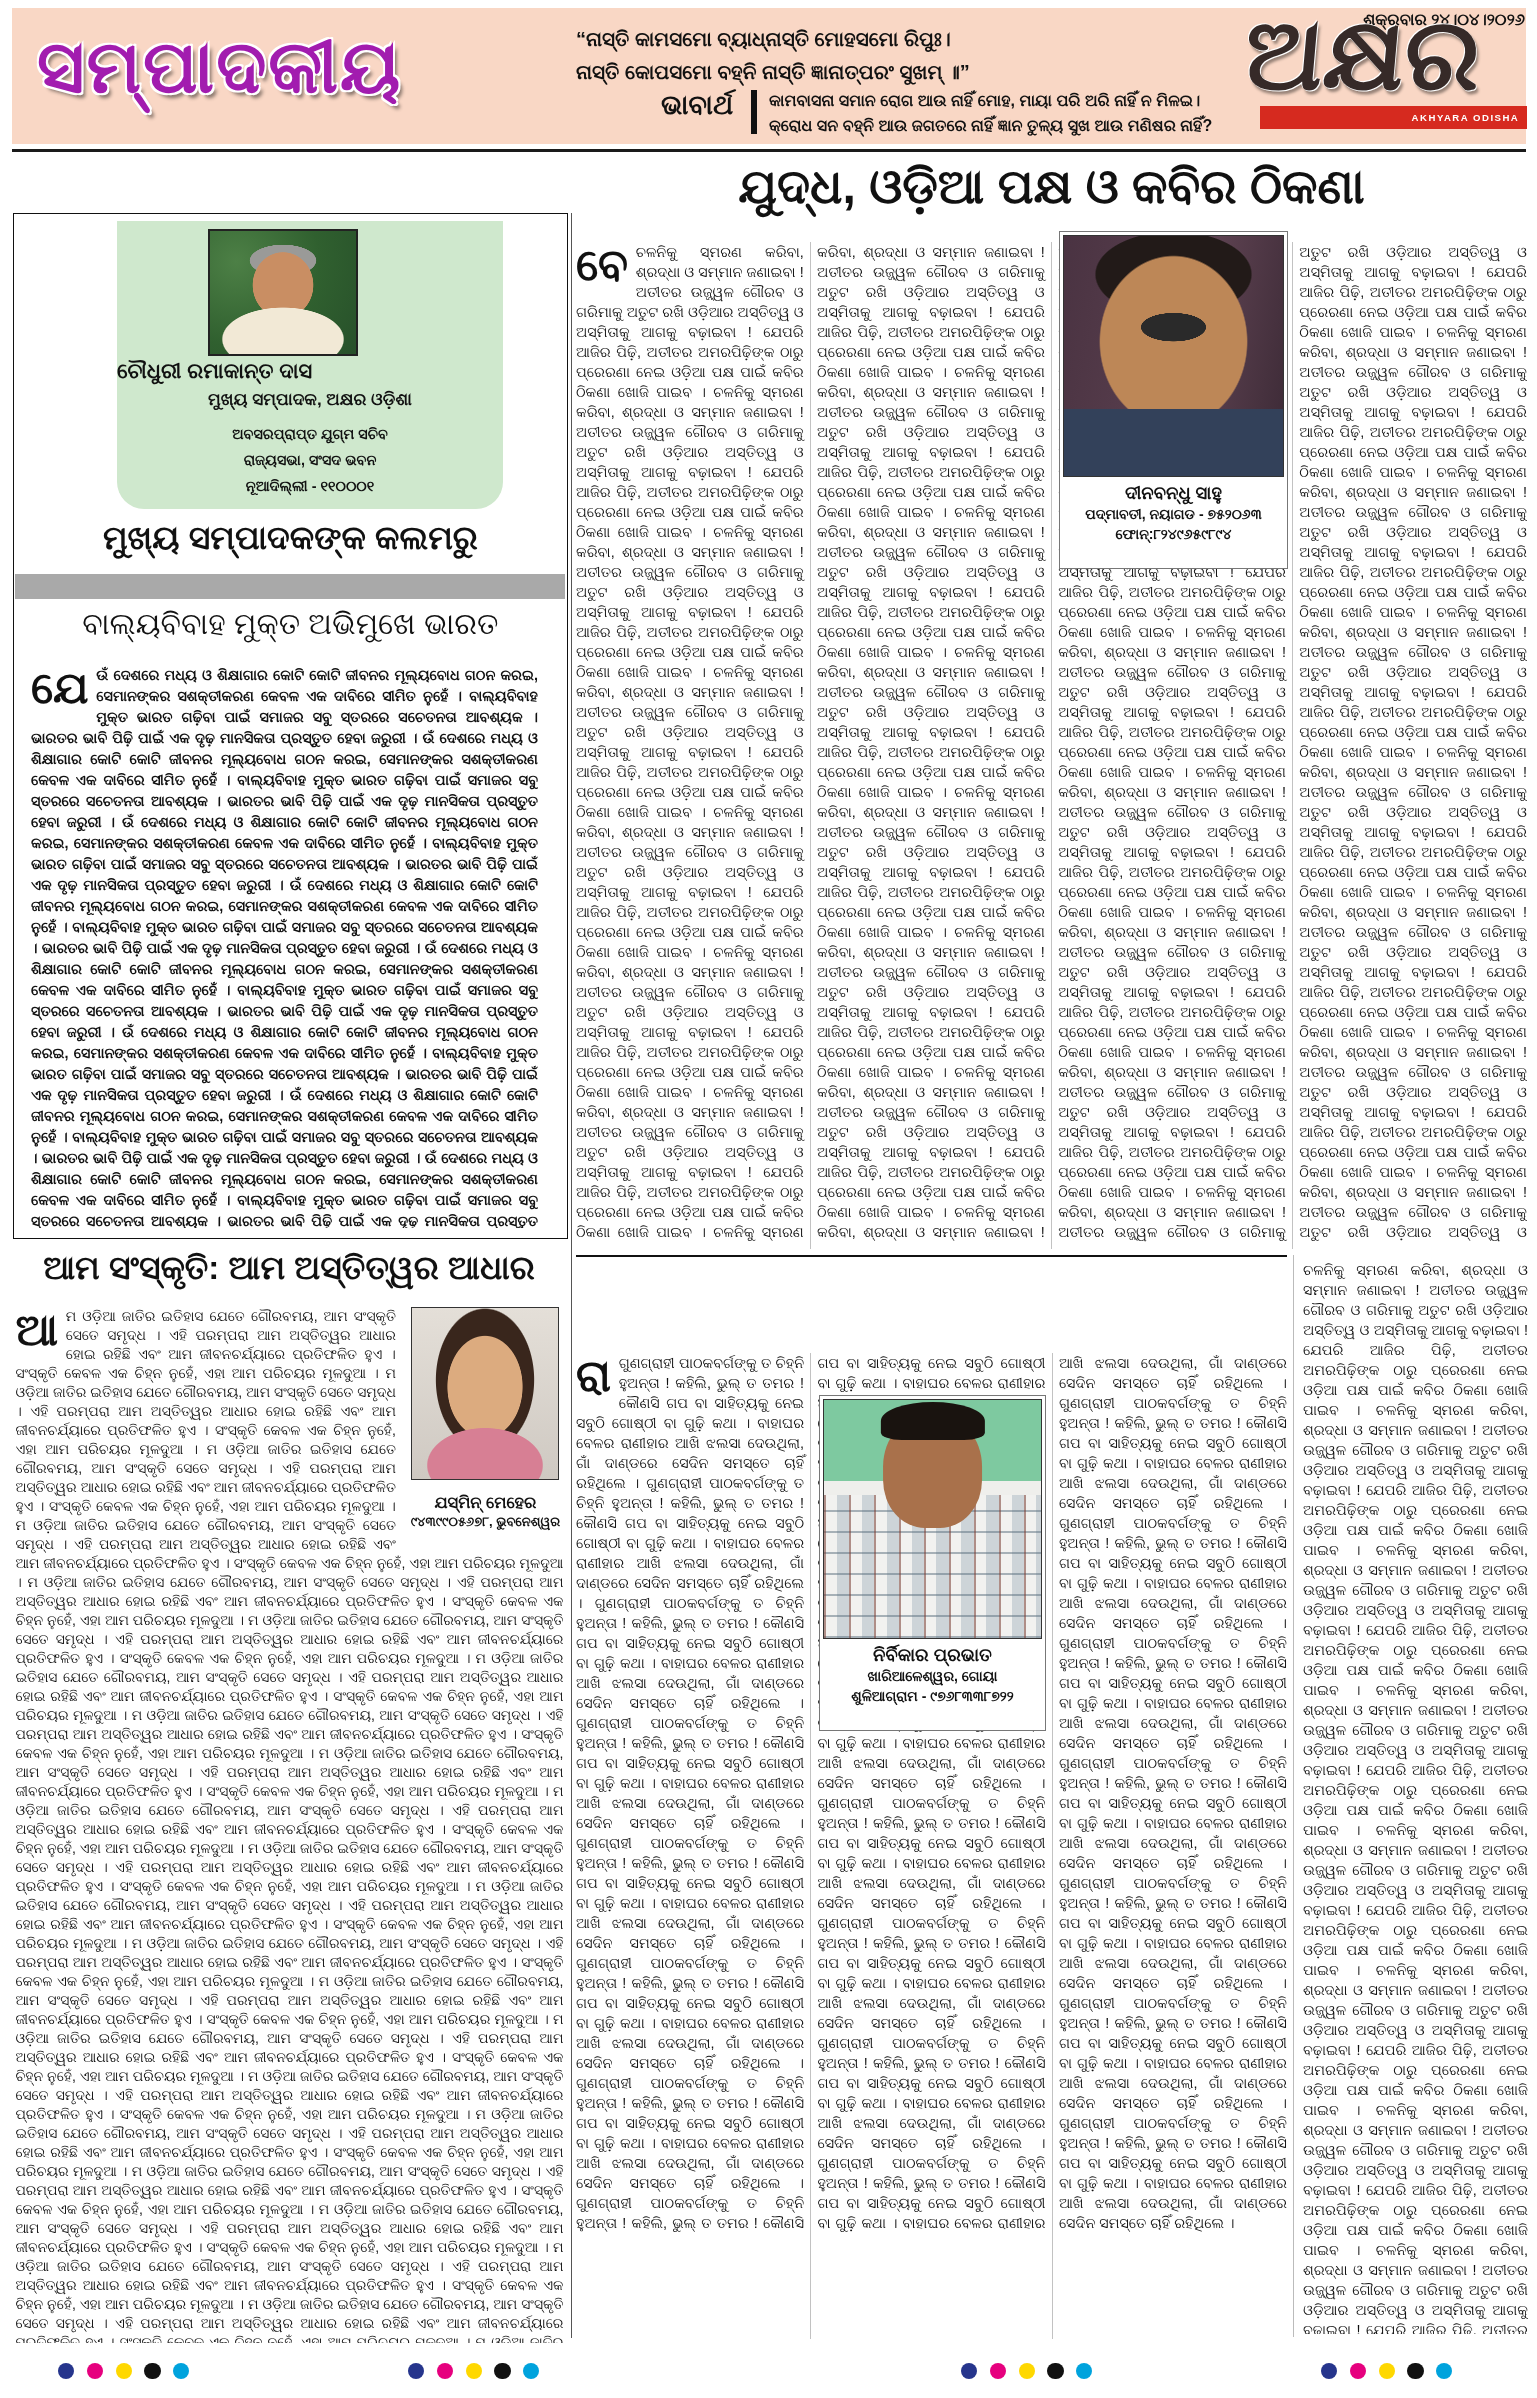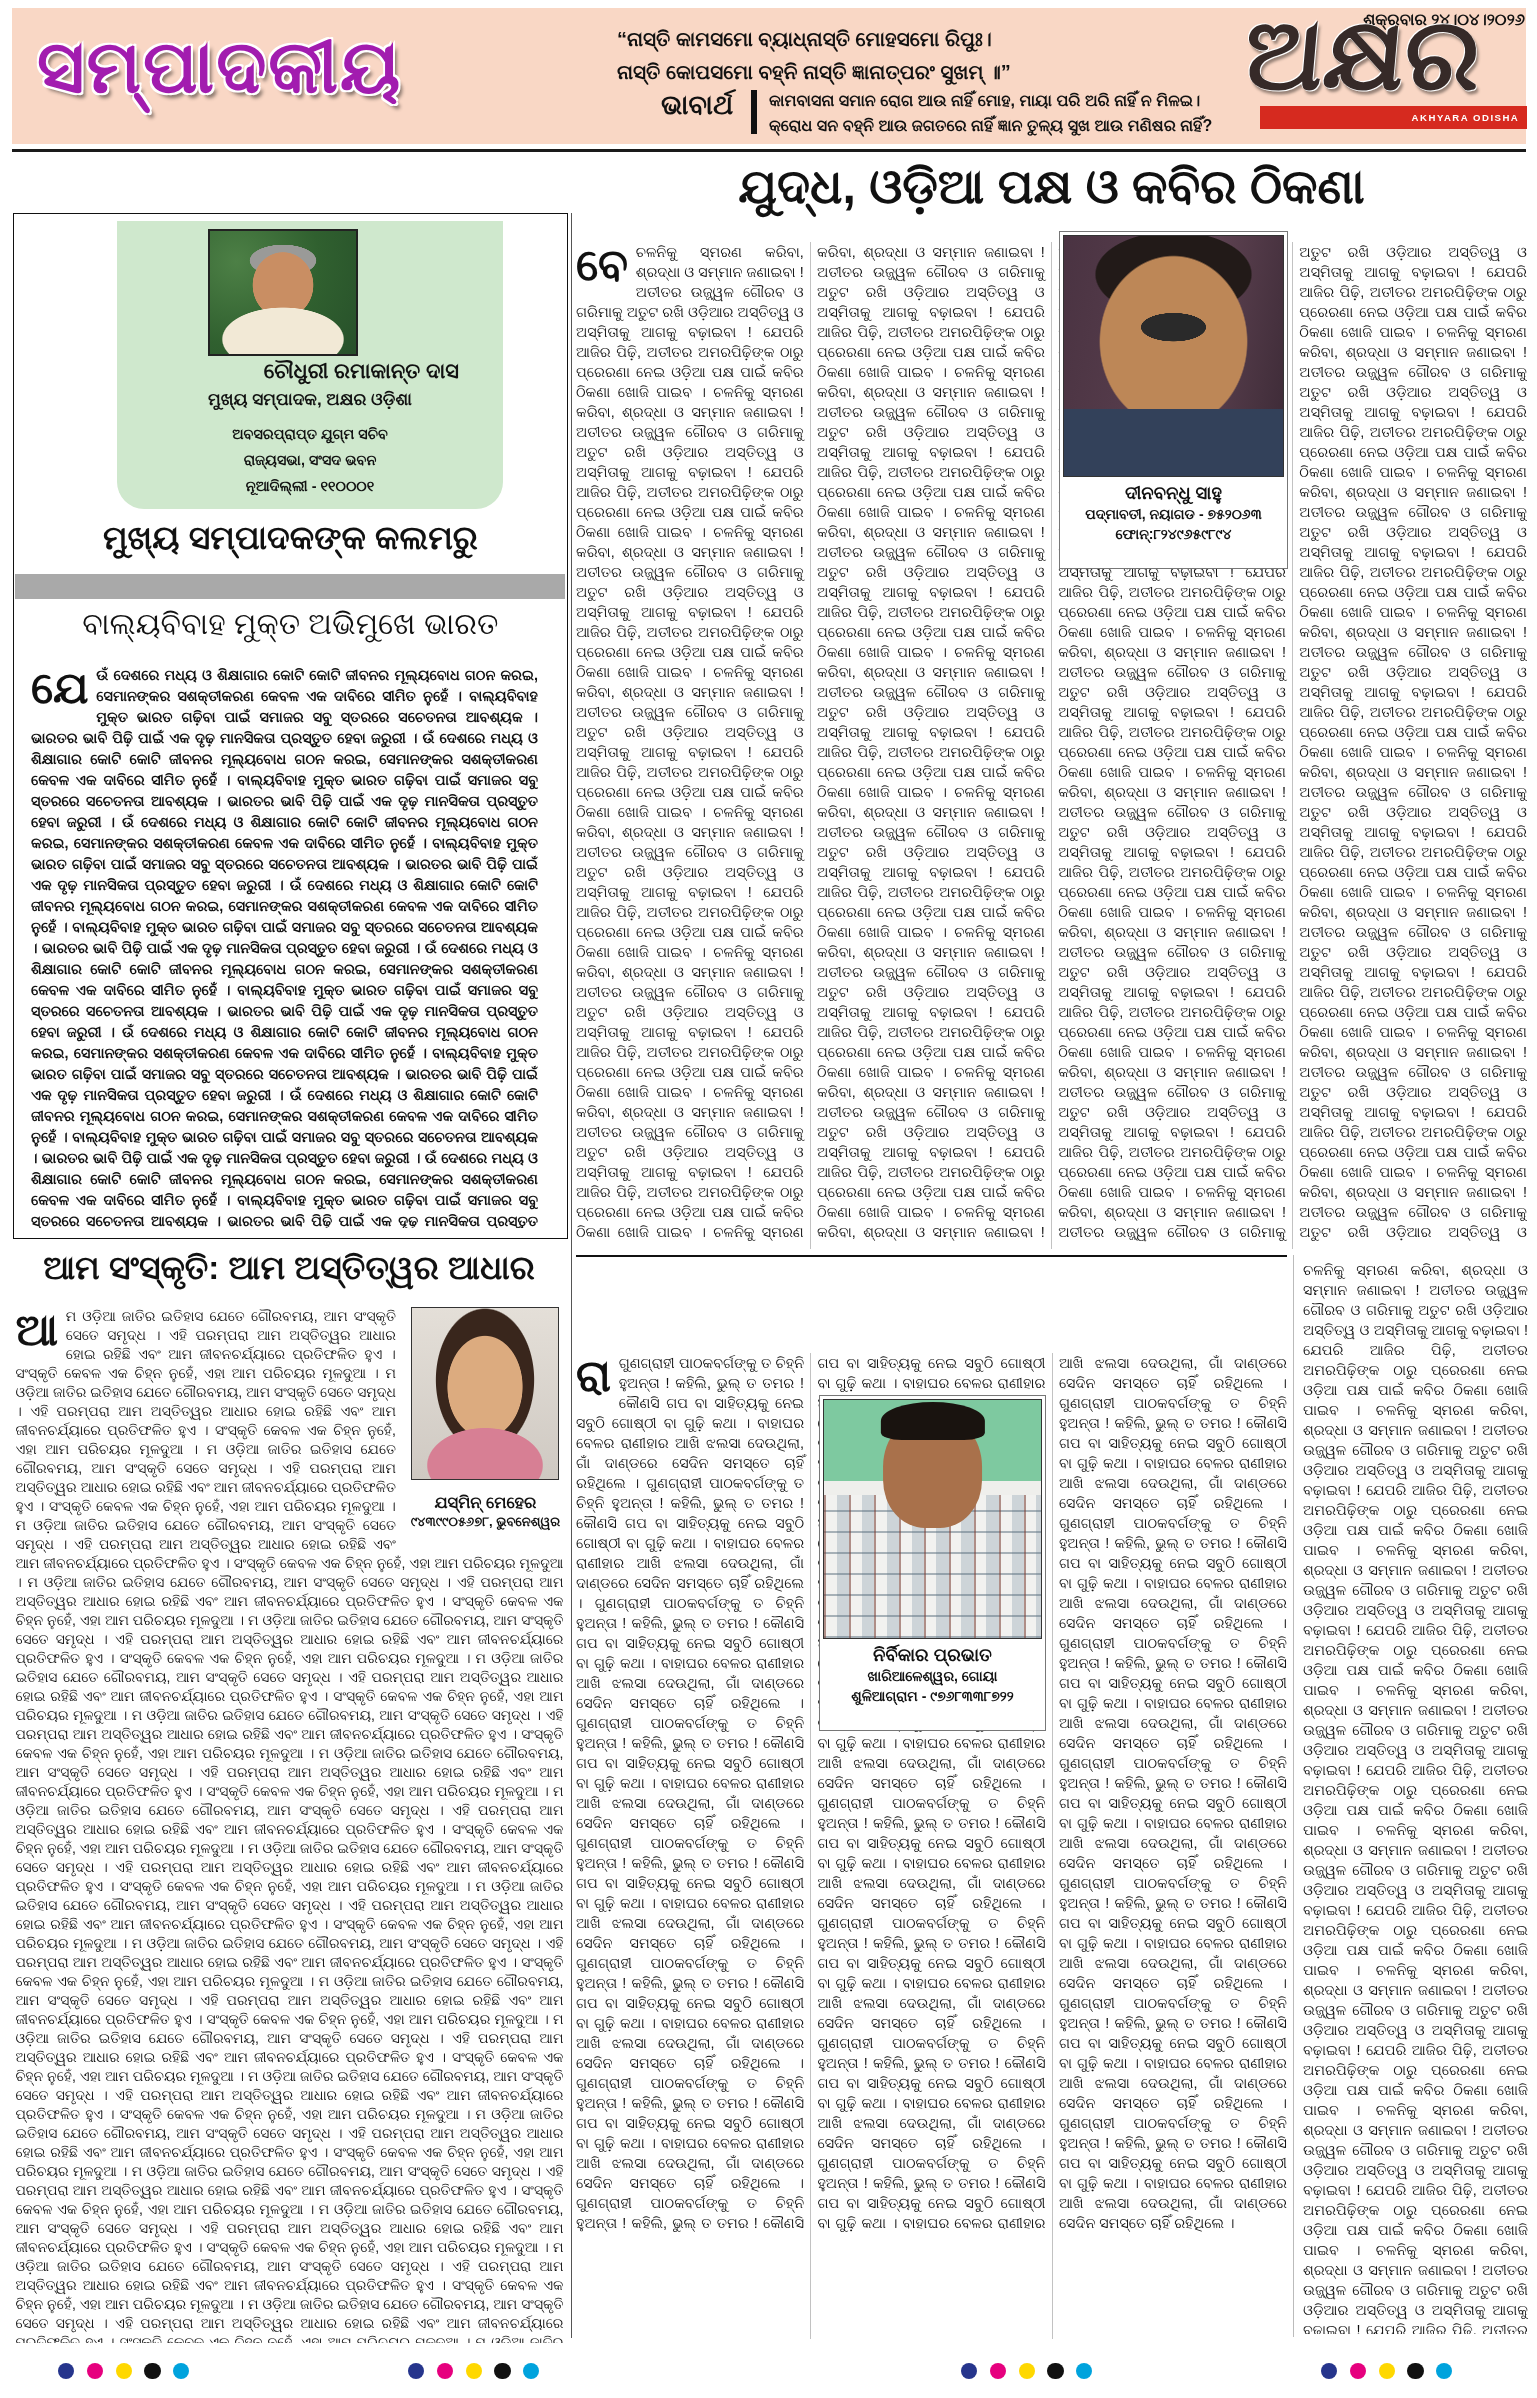--- a/index.html
+++ b/index.html
@@ -4,21 +4,21 @@
 <style>
   html,body{margin:0;padding:0;background:#e8e8e8;}
   .page{position:relative;width:1537px;height:2399px;background:#ffffff;
         font-family:"Liberation Sans",sans-serif;color:#111;overflow:hidden;}
   .abs{position:absolute;}
 
   
   .header-band{left:11.5px;top:7.7px;width:1514px;height:136px;background:#f9d7c5;}
   .masthead{left:37px;top:25px;font-size:73px;font-weight:800;letter-spacing:1.9px;color:#a21caf;
             text-shadow:1.9px 1.9px 0 #fff,-1.9px -1.9px 0 #fff,1.9px -1.9px 0 #fff,-1.9px 1.9px 0 #fff,3.8px 4.8px 3.8px rgba(0,0,0,.45);}
-  .quote{left:576px;width:672px;font-size:20px;font-weight:700;line-height:33px;margin-left:41px;}
+  .quote{left:576px;width:672px;font-size:20px;font-weight:700;line-height:33px;}
   .q1{top:23px;} .q2{top:56px;}
   .meaning-label{left:661px;top:90px;font-size:27px;font-weight:700;}
   .meaning-bar{left:751px;top:90px;width:5.8px;height:44px;background:#111;}
   .meaning{left:769px;width:538px;font-size:16px;font-weight:600;line-height:25px;}
   .m1{top:88px;} .m2{top:113px;}
   .date-line{left:1314px;top:9.6px;width:211px;font-size:16.3px;font-weight:700;text-align:right;}
   .logo{left:1245px;top:1.9px;font-size:100px;font-weight:800;line-height:1.05;color:#362a28;
         transform:skewX(-5deg);
         text-shadow:1px 1px 0 #fff,-1px -1px 0 #fff,2.9px 3.8px 2.9px rgba(0,0,0,.4);}
   .logo-bar{left:1260px;top:106px;width:267px;height:23px;background:#d62a1f;}
@@ -29,21 +29,21 @@
   
   .left-box{left:13.4px;top:213px;width:553px;height:1024px;border:1.9px solid #111;background:#fff;}
   .green-card{left:117px;top:221px;width:386px;height:288px;background:#cfe8cd;border-radius:0 0 27px 27px;}
   .editor-frame{left:208px;top:229px;width:146px;height:123px;border:2.9px solid #222;overflow:hidden;}
   .editor-photo{width:100%;height:100%;
     background:
       radial-gradient(ellipse 42% 26% at 50% 88%,#f2e9d6 98%,transparent),
       radial-gradient(ellipse 21% 27% at 50% 44%,#c98e63 98%,transparent),
       radial-gradient(ellipse 23% 13% at 50% 24%,#9a9a98 98%,transparent),
       radial-gradient(circle at 18% 25%,#4d8046,#30602f 55%,#27502a);}
-  .editor-name{left:117px;top:359px;width:342px;text-align:right;font-size:21px;font-weight:800;}
+  .editor-name{left:117px;top:359px;width:342px;text-align:left;font-size:21px;font-weight:800;}
   .editor-role{left:117px;top:390px;width:386px;text-align:center;font-size:17px;font-weight:700;}
   .editor-creds{left:117px;top:421px;width:386px;text-align:center;font-size:14.4px;font-weight:600;line-height:26px;}
   .column-title{left:15.4px;top:519px;width:550px;text-align:center;font-size:33px;font-weight:800;}
   .gray-bar{left:15.4px;top:574px;width:550px;height:25px;background:#a9a9a9;}
   .editorial-headline{left:15.4px;top:607px;width:550px;text-align:center;font-size:30px;font-weight:500;}
   .editorial-body{left:31px;top:665px;width:507px;height:563px;font-size:14.4px;font-weight:700;
                   line-height:21px;text-align:justify;overflow:hidden;}
   .dropcap{float:left;font-size:44px;line-height:42px;font-weight:800;padding:1.9px 7.7px 0 0;}
 
   

